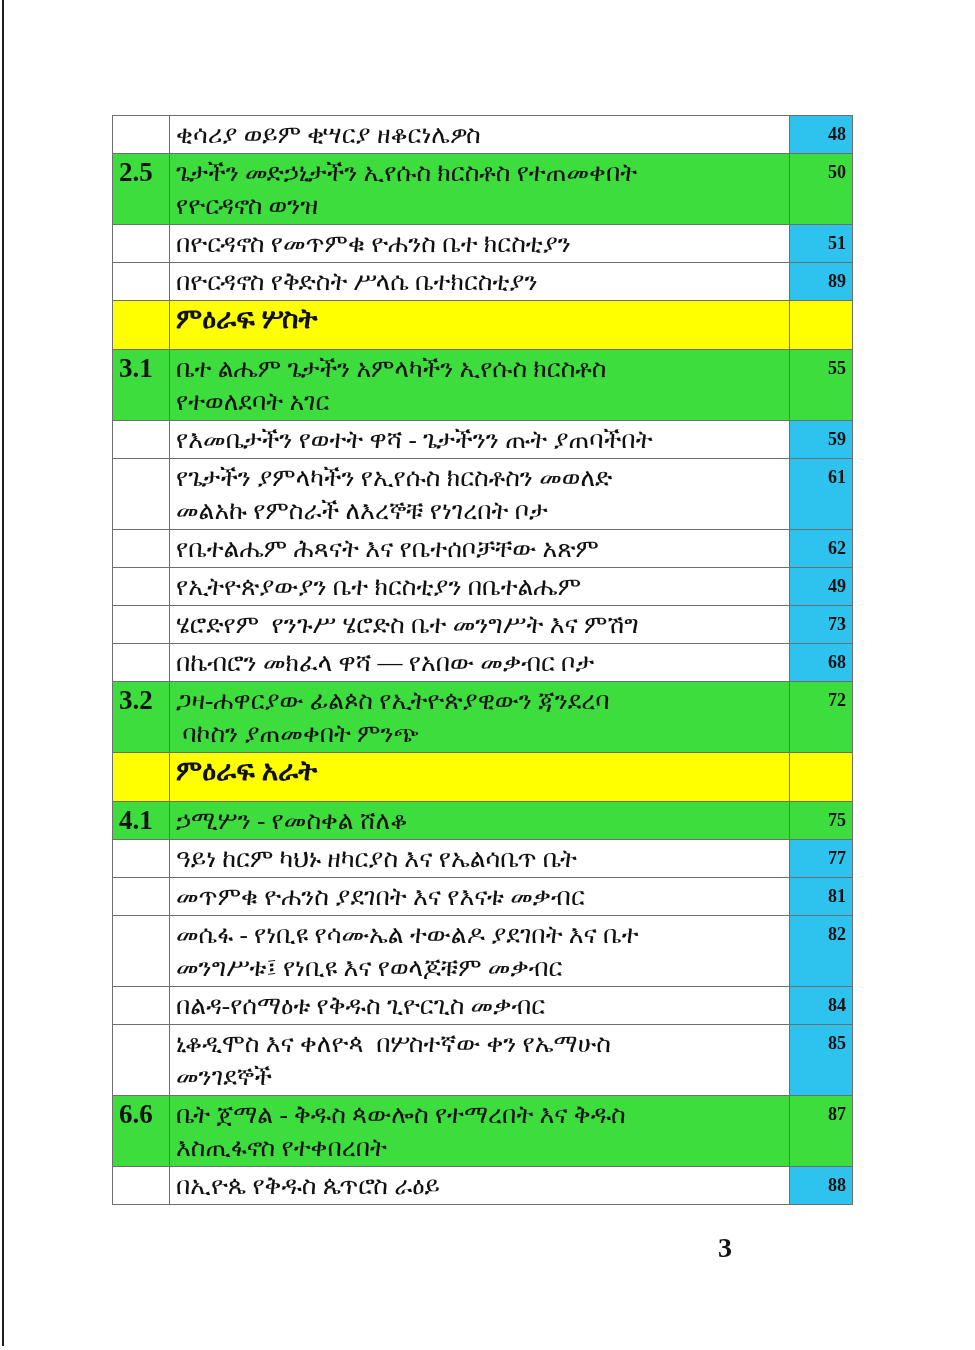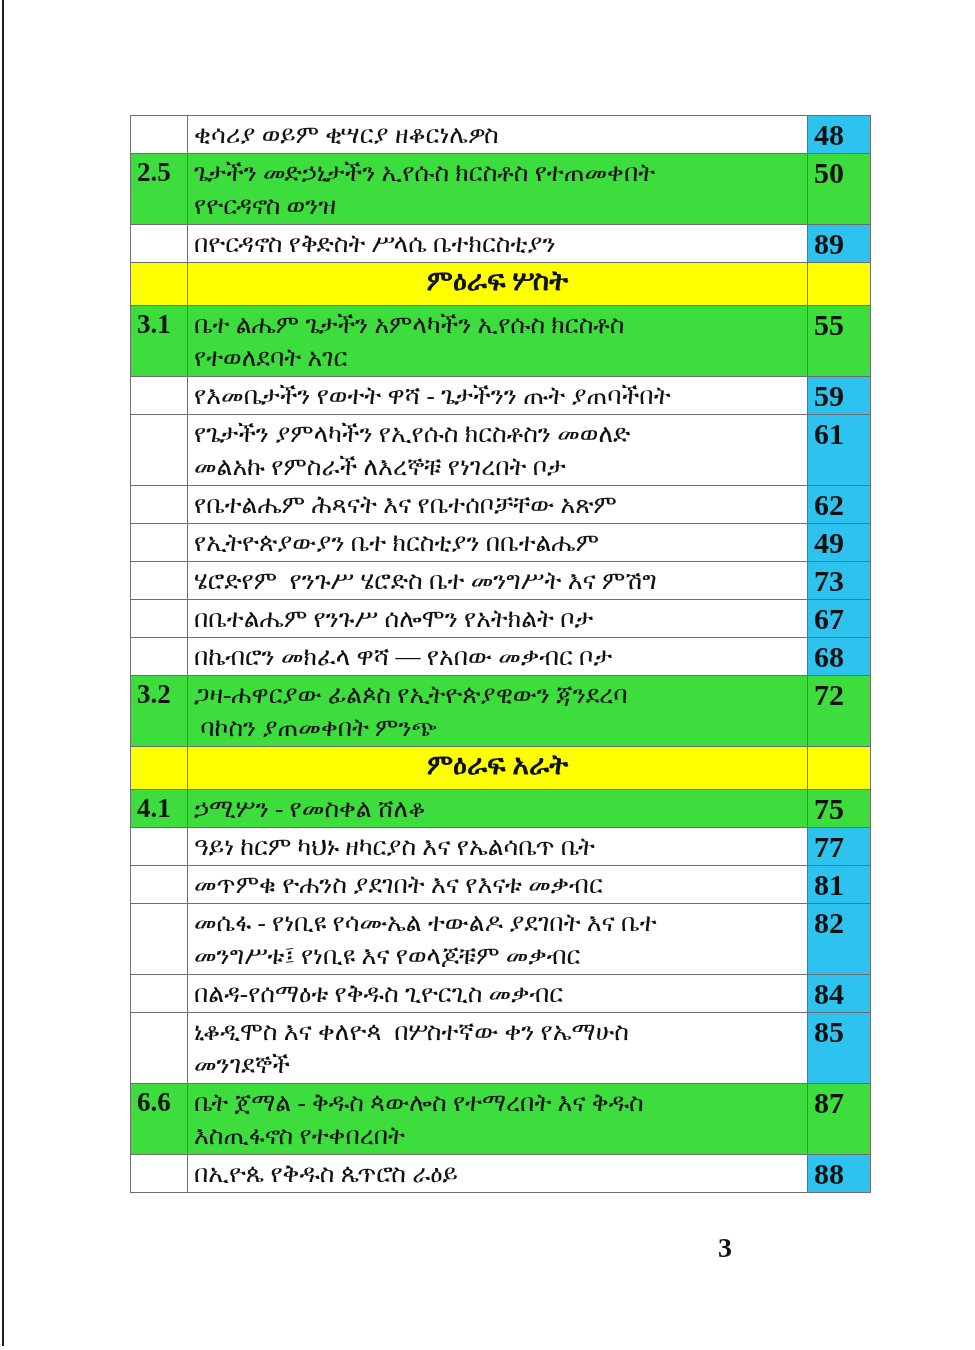--- a/index.html
+++ b/index.html
@@ -10,21 +10,21 @@
     font-family:"Liberation Serif","DejaVu Serif",serif;
     color:#111;
     overflow:hidden;
   }
   .page{position:absolute;inset:0;background:#fff;}
   .page-border-left{
     position:absolute;left:2px;top:0;width:2px;height:1346px;
     background:#1d1d1d;
   }
   table.toc{
-    position:absolute;left:130px;top:115px;
+    position:absolute;left:112px;top:115px;
     width:740px;
     border-collapse:collapse;
     table-layout:fixed;
   }
   table.toc td{
     border:1px solid #6e6e6e;
     vertical-align:top;
     padding:2px 6px;
     line-height:33px;
   }
@@ -36,33 +36,32 @@
   }
   td.title-cell{
     font-size:25px;
     padding-left:9px;
     white-space:pre-wrap;
     padding-top:4px;
     padding-bottom:5px;
   }
   td.page-cell{
     font-weight:bold;
-    font-size:30px;
-    text-align:left;
+    font-size:18px;
+    text-align:right;
     padding-top:3px;
   }
   tr.row-white td.page-cell{background:var(--cyan);}
   tr.row-green td{background:var(--green);font-family:Liberation Serif, serif;}
   tr.row-header td{background:var(--yellow);}
   tr.row-header td.title-cell{
-    text-align:center;
     font-weight:bold;
     font-size:28px;
     padding-top:1px;
-    padding-bottom:8px;
+    padding-bottom:14px;
   }
   tr.row-white td{background:#ffffff;}
   .footer-page-number{
     position:absolute;
     left:718px;top:1232px;
     font-weight:bold;
     font-size:28px;
   }
 </style>
 </head>
@@ -84,20 +83,25 @@
           <td class="page-cell">48</td>
         </tr>
         <tr class="row-green">
           <td class="num-cell">2.5</td>
           <td class="title-cell">ጌታችን መድኃኒታችን ኢየሱስ ክርስቶስ የተጠመቀበት
 የዮርዳኖስ ወንዝ</td>
           <td class="page-cell">50</td>
         </tr>
         <tr class="row-white">
           <td class="num-cell"></td>
+          <td class="title-cell">በዮርዳኖስ የመጥምቁ ዮሐንስ ቤተ ክርስቲያን</td>
+          <td class="page-cell">51</td>
+        </tr>
+        <tr class="row-white">
+          <td class="num-cell"></td>
           <td class="title-cell">በዮርዳኖስ የቅድስት ሥላሴ ቤተክርስቲያን</td>
           <td class="page-cell">89</td>
         </tr>
         <tr class="row-header">
           <td class="num-cell"></td>
           <td class="title-cell">ምዕራፍ ሦስት</td>
           <td class="page-cell"></td>
         </tr>
         <tr class="row-green">
           <td class="num-cell">3.1</td>
@@ -126,25 +130,20 @@
           <td class="title-cell">የኢትዮጵያውያን ቤተ ክርስቲያን በቤተልሔም</td>
           <td class="page-cell">49</td>
         </tr>
         <tr class="row-white">
           <td class="num-cell"></td>
           <td class="title-cell">ሄሮድየም  የንጉሥ ሄሮድስ ቤተ መንግሥት እና ምሽግ</td>
           <td class="page-cell">73</td>
         </tr>
         <tr class="row-white">
           <td class="num-cell"></td>
-          <td class="title-cell">በቤተልሔም የንጉሥ ሰሎሞን የአትክልት ቦታ</td>
-          <td class="page-cell">67</td>
-        </tr>
-        <tr class="row-white">
-          <td class="num-cell"></td>
           <td class="title-cell">በኬብሮን መክፈላ ዋሻ — የአበው መቃብር ቦታ</td>
           <td class="page-cell">68</td>
         </tr>
         <tr class="row-green">
           <td class="num-cell">3.2</td>
           <td class="title-cell">ጋዛ-ሐዋርያው ፊልጶስ የኢትዮጵያዊውን ጃንደረባ
  ባኮስን ያጠመቀበት ምንጭ</td>
           <td class="page-cell">72</td>
         </tr>
         <tr class="row-header">

